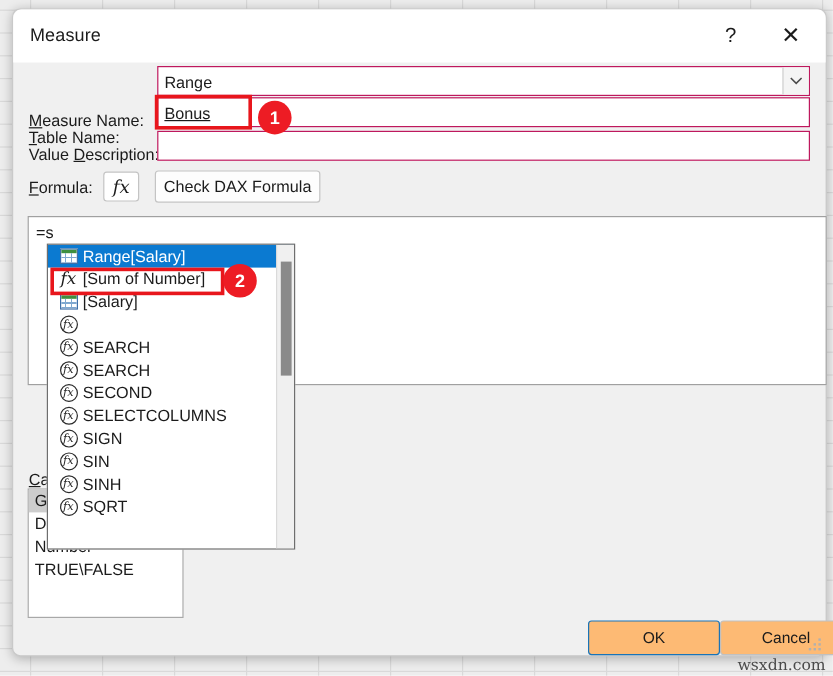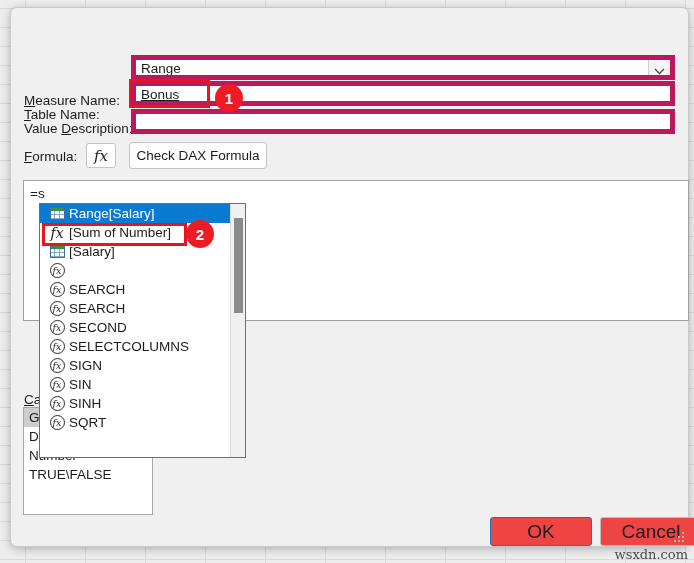--- a/index.html
+++ b/index.html
@@ -62,21 +62,21 @@
   .lbl {
     position: absolute;
     font-size: 13.5px; color: #1b1b1b;
     white-space: nowrap;
   }
   .lbl u { text-decoration: underline; }
 
   .tbox {
     position: absolute;
     background: #ffffff;
-    border: 5px solid #be185d;
+    border: 1px solid #be185d;
     font-size: 13.5px;
     color: #1b1b1b;
     padding: 2px 5px 0 5px;
     display: flex; align-items: center;
     overflow: hidden;
     text-align: center;
   }
 
   #tablename-box { left: 120px; top: 47px; width: 544px; height: 25px; padding-right: 24px;}
   #tablename-arrow {
@@ -224,25 +224,25 @@
     color: #ffffff;
     font-size: 15px; font-weight: bold;
     display: flex; align-items: center; justify-content: center;
   }
   #badge1 { left: 204px; top: 76px; }
   #badge2 { left: 175px; top: 212px; }
 
   
   .footbtn {
     position: absolute;
-    height: 29px; width: 102px;
-    background: #ef4444;
+    height: 29px; width: 110px;
+    background: #fdba74;
     border: 1px solid #c0c0c0;
     border-radius: 3px;
-    font-size: 19px; color: #1b1b1b;
+    font-size: 13px; color: #1b1b1b;
     display: flex; align-items: center; justify-content: center;
   }
   #ok-btn { left: 479px; top: 509px; border: 1px solid #1a74b8; }
   #cancel-btn { left: 589px; top: 509px; }
 
   #resize-grip {
     position: absolute; right: 3px; bottom: 3px;
     width: 12px; height: 12px;
   }
   #resize-grip i {
@@ -299,20 +299,25 @@
     <div class="hline" style="top: 464px;"></div>
     <div class="hline" style="top: 483px;"></div>
     <div class="hline" style="top: 502px;"></div>
     <div class="hline" style="top: 521px;"></div>
     <div class="hline" style="top: 540px;"></div>
     <div class="hline" style="top: 559px;"></div>
   </div>
 
 <div id="dialog">
 
+  <div id="titlebar">
+    <div id="title-text">Measure</div>
+    <div class="titlebtn" id="help-btn">?</div>
+    <div class="titlebtn" id="close-btn">✕</div>
+  </div>
 
   <div class="lbl" style="left:13px; top:59px;margin-top:40px;"><u>T</u>able Name:</div>
   <div class="tbox" id="tablename-box">
     <span>Range</span>
     <span id="tablename-arrow">
       <svg width="11" height="7" viewBox="0 0 11 7">
           <path d="M1 1 L5.5 5.5 L10 1" fill="none" stroke="#4a4a4a" stroke-width="1.3"></path>
         </svg>
     </span>
   </div>

